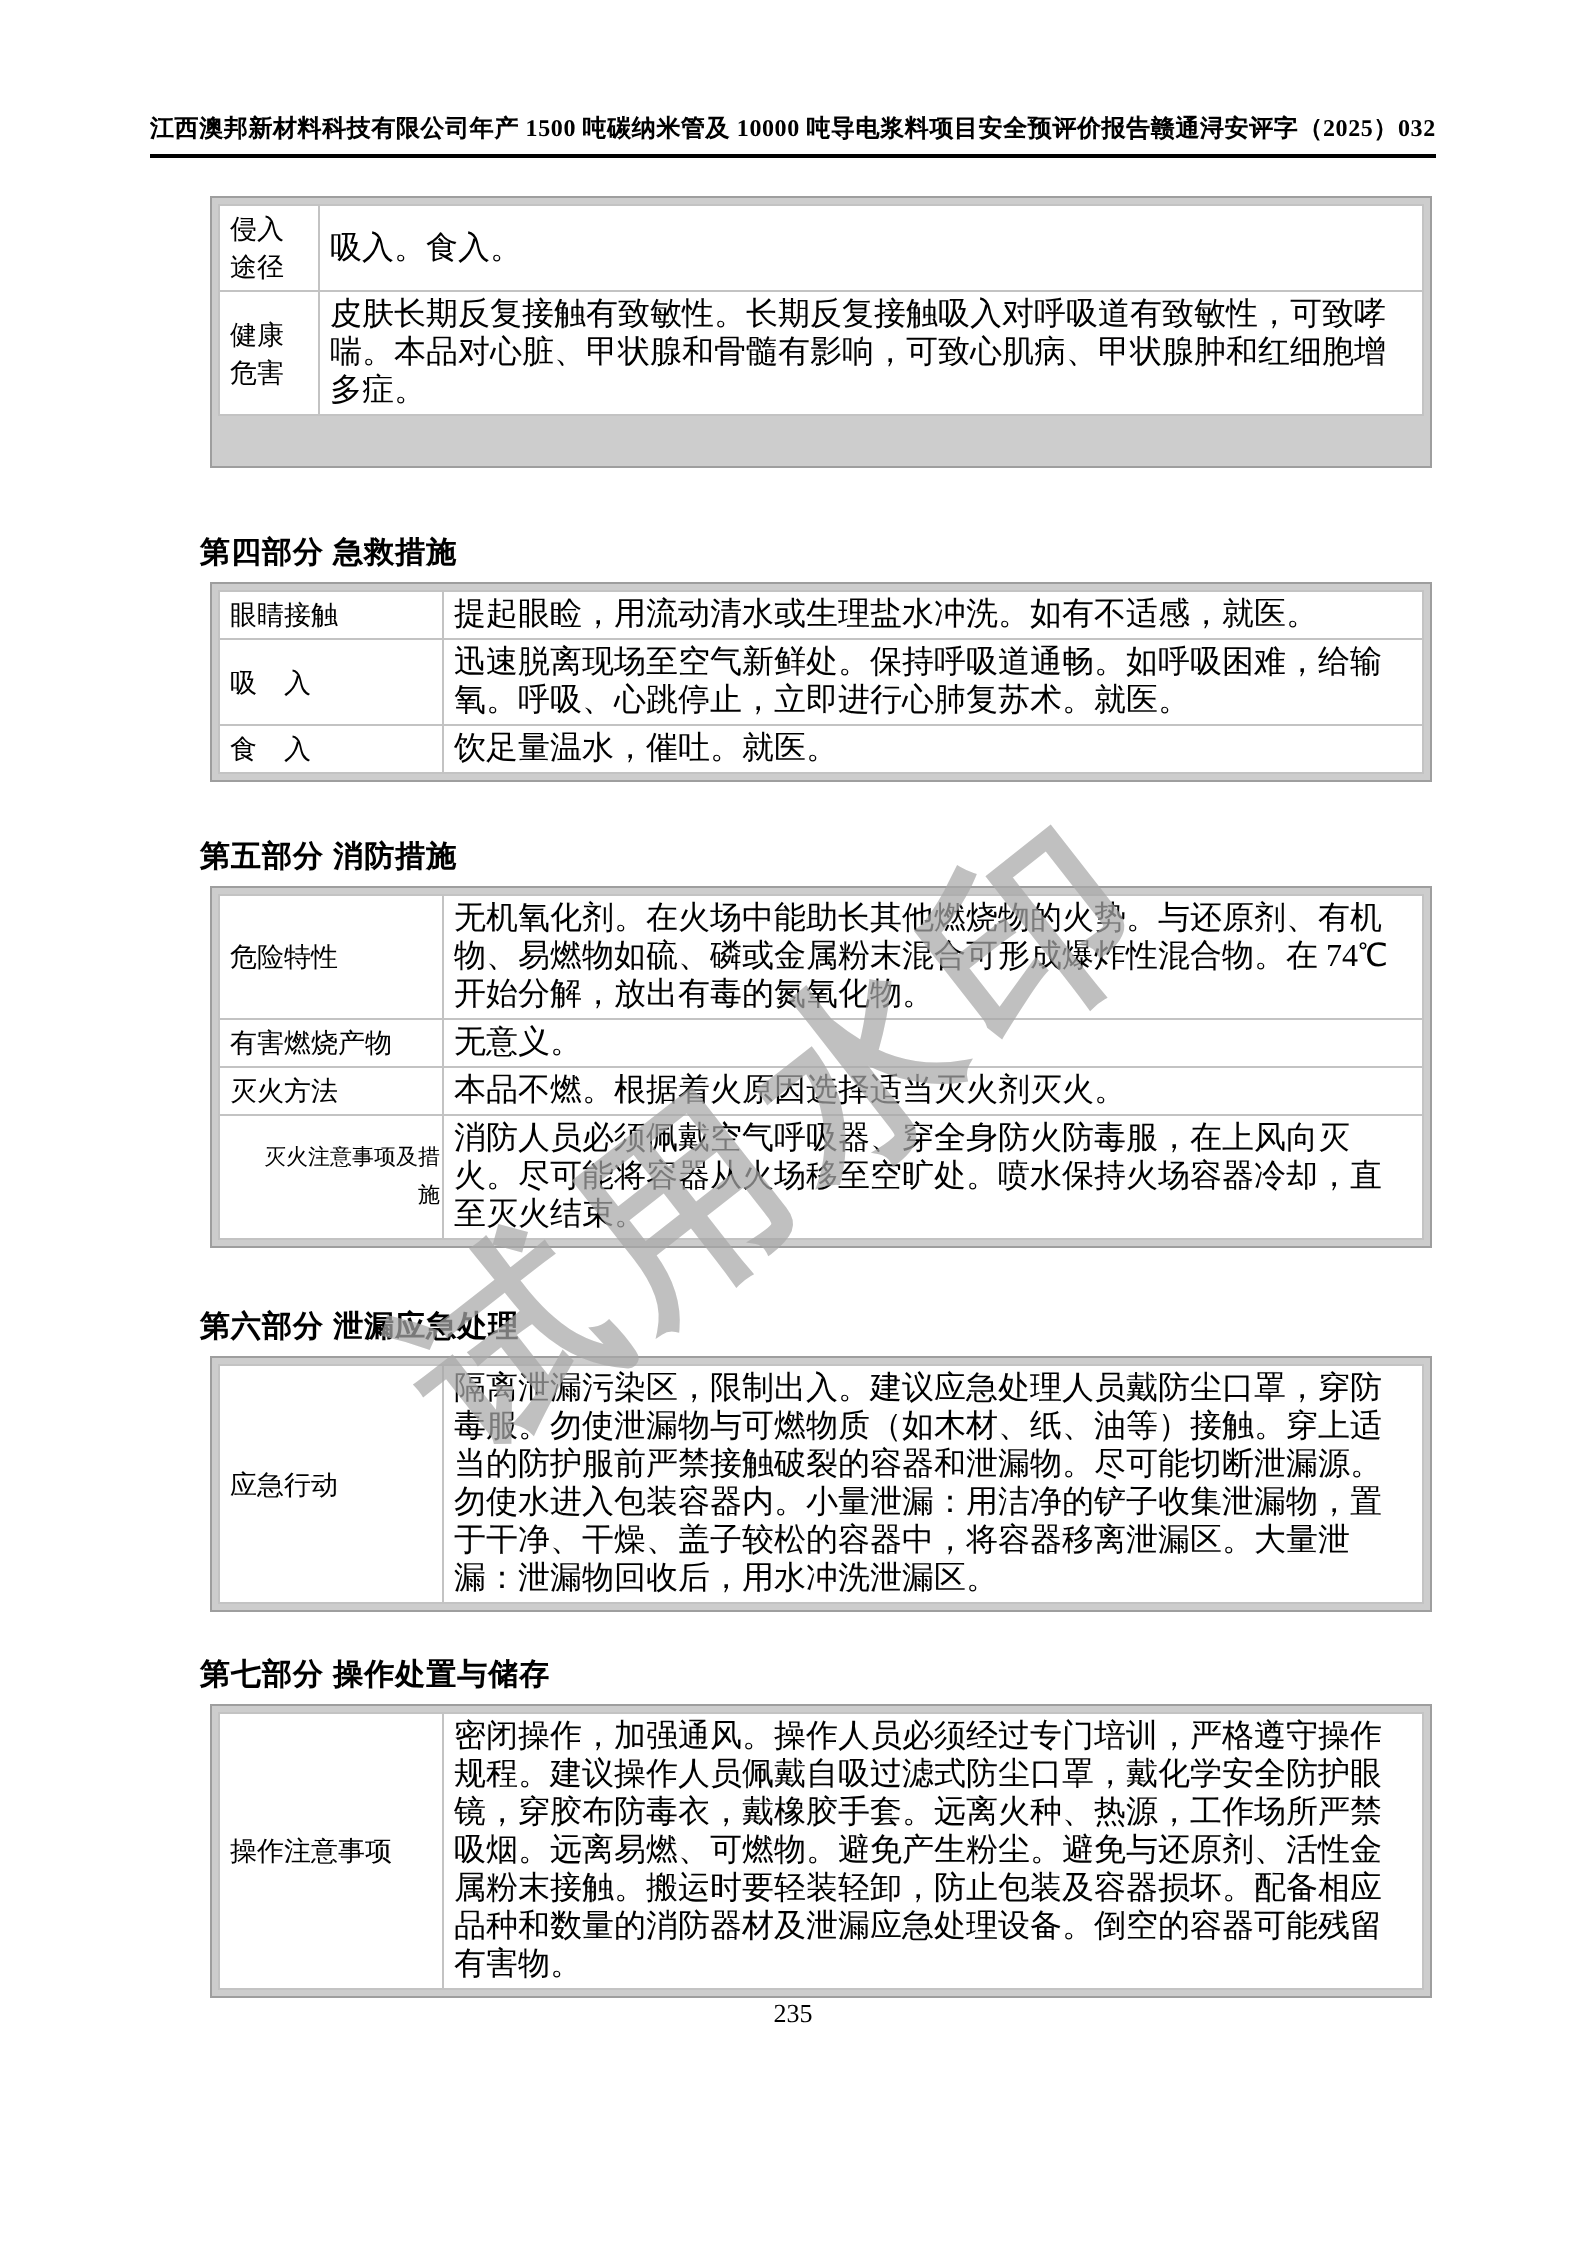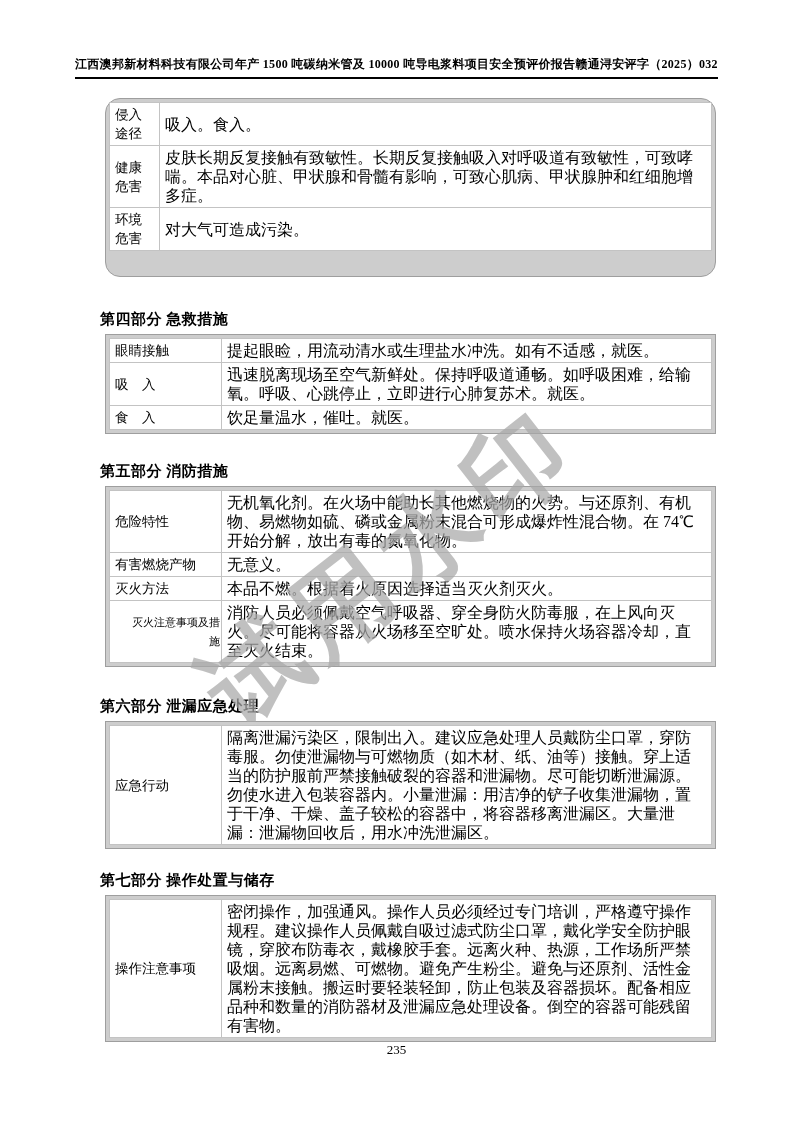--- a/index.html
+++ b/index.html
@@ -37,24 +37,24 @@
     padding:2px 5px;
     vertical-align:middle;
     word-break:break-all;
   }
   td.lbl { font-size:13.5px; }
   td.lbl.shrink { font-size:11px; padding-left:16px; padding-right:1px;text-align:right; }
   .sec-h {
     margin:30px 0 5px 100px;
     font-size:15px;
     font-weight:bold;
-    font-family:Liberation Serif, serif;
+    font-family:Liberation Sans, sans-serif;
     letter-spacing:0.5px;
   }
-  .mt-t1 { margin-top:19px;border-radius:15px; }
+  .mt-t1 { margin-top:19px; }
   .mt-h4 { margin-top:33px; }
   .mt-h5 { margin-top:28px; }
   .mt-h6 { }
   .mt-h7 { margin-top:22px; }
   .page-num {
     text-align:center;
     font-size:13px;
   }
   .watermark {
     position:absolute;
@@ -82,24 +82,20 @@
         <col>
       </colgroup>
     <tbody>
         <tr>
       <td class="lbl">侵入途径</td>
       <td>吸入。食入。</td>
     </tr>
     <tr>
       <td class="lbl">健康危害</td>
       <td>皮肤长期反复接触有致敏性。长期反复接触吸入对呼吸道有致敏性，可致哮喘。本品对心脏、甲状腺和骨髓有影响，可致心肌病、甲状腺肿和红细胞增多症。</td>
-    </tr>
-    <tr>
-      <td class="lbl">环境危害</td>
-      <td>对大气可造成污染。</td>
     </tr>
   </tbody>
     </table>
 </div>
 
 <div class="sec-h mt-h4">第四部分 急救措施</div>
 <div class="tbl-wrap">
   <table>
     <colgroup>
         <col style="width:112px">

